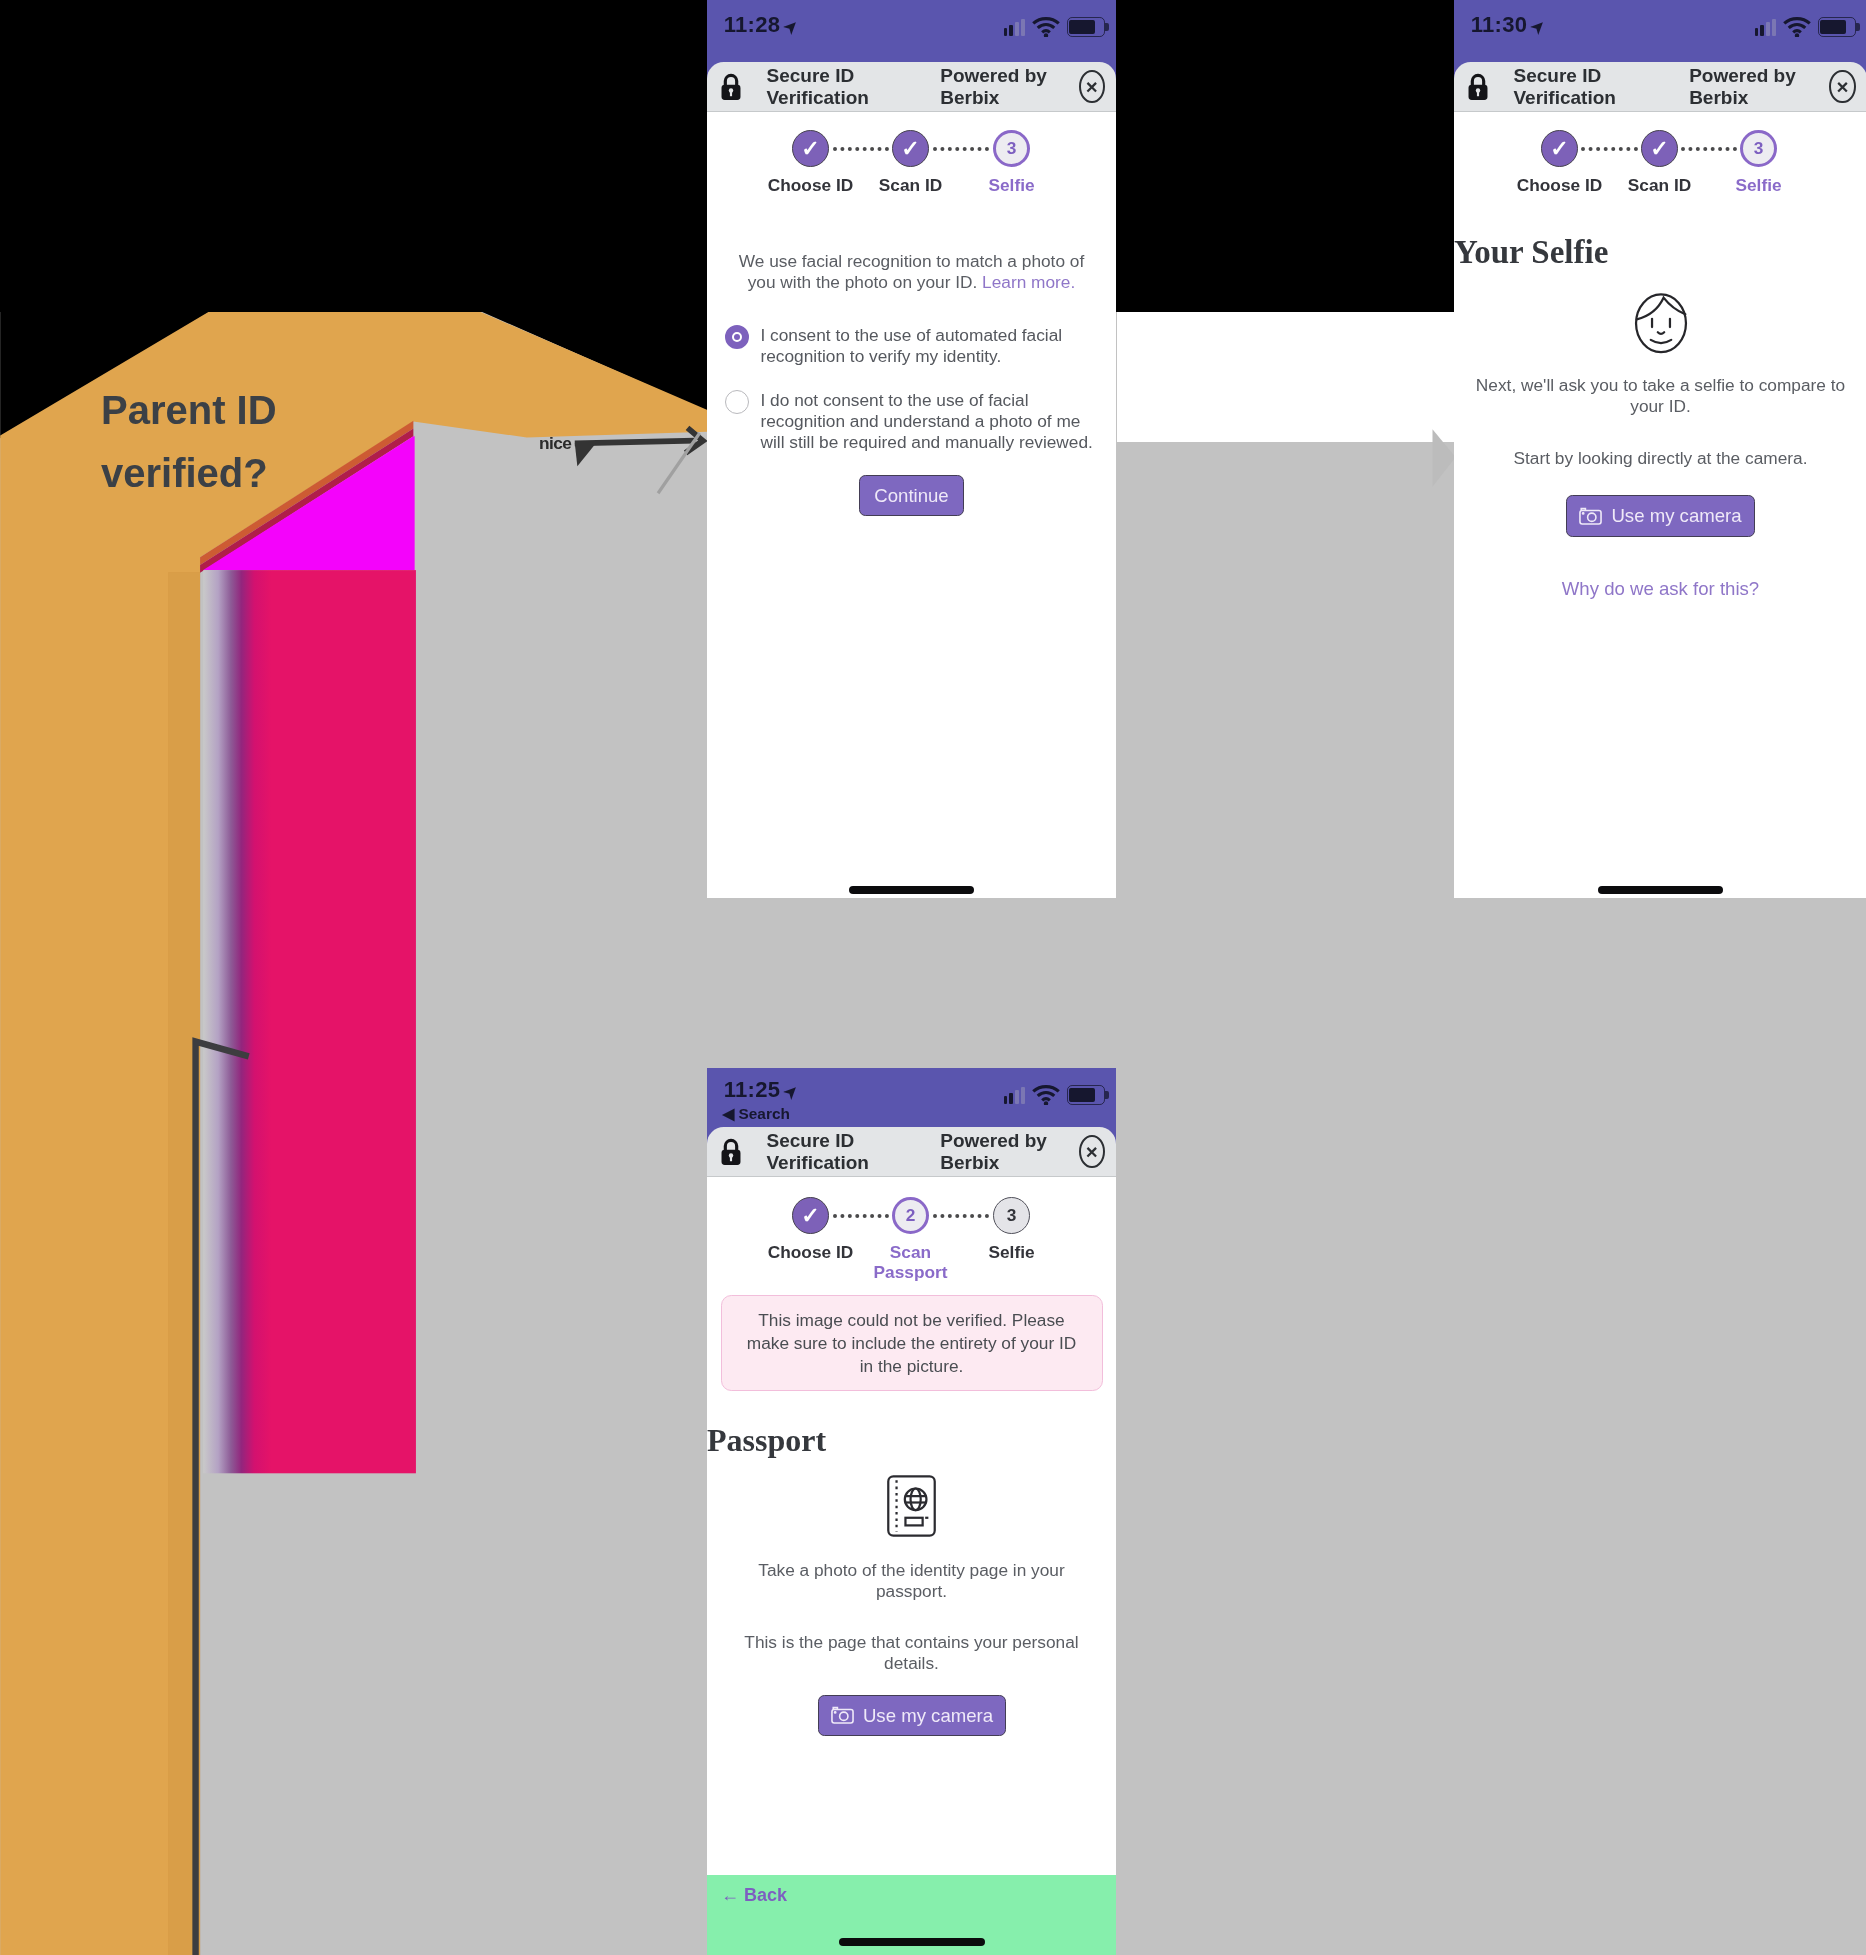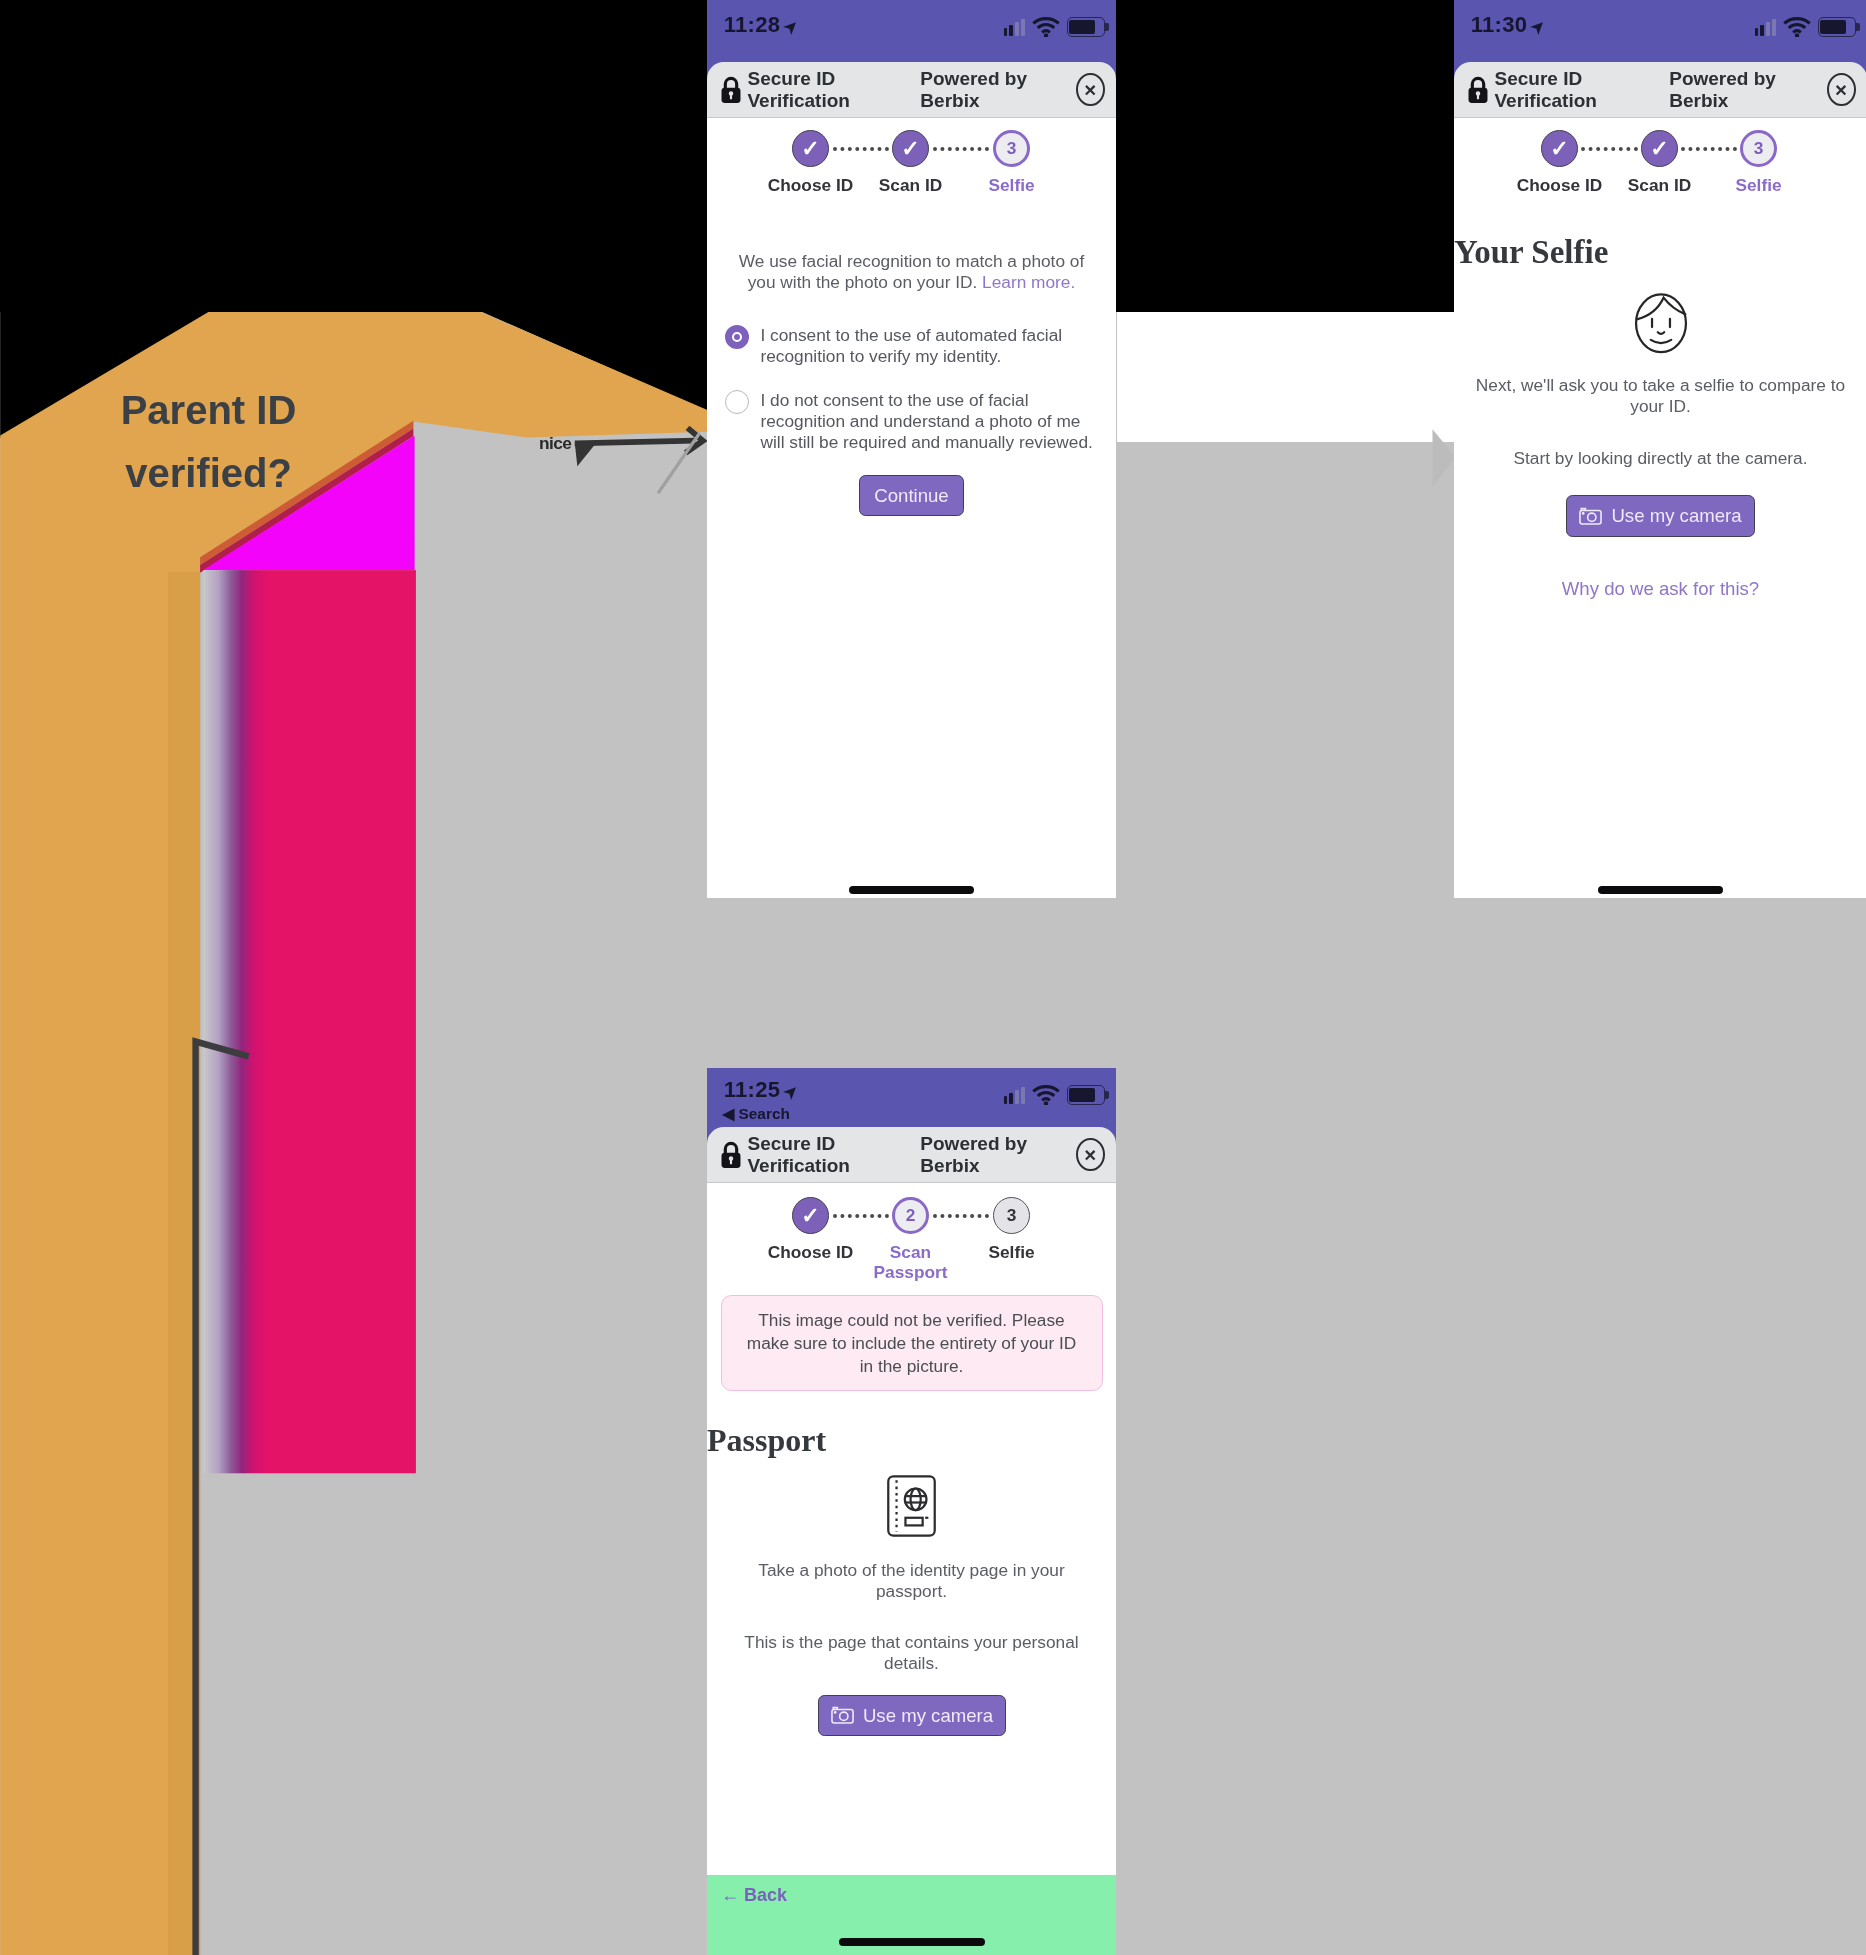--- a/index.html
+++ b/index.html
@@ -5,42 +5,42 @@
   html,body{margin:0;padding:0;}
   body{
     position:relative;width:1867px;height:1955px;overflow:hidden;
     background:#c2c2c2;font-family:"Liberation Sans",sans-serif;
   }
   
   .black-band{position:absolute;left:0;top:0;width:1454px;height:312px;background:#000;}
   .white-gap{position:absolute;left:1117px;top:312px;width:338px;height:130px;background:#fff;}
   .decor-svg{position:absolute;left:0;top:0;pointer-events:none;}
   .headline{
-    position:absolute;left:101px;top:379px;width:215px;text-align:center;
+    position:absolute;left:101px;top:379px;width:215px;text-align:left;
     font-size:40px;line-height:63px;font-weight:600;color:#3b4046;white-space:pre-line;
   }
   .nice-note{position:absolute;left:539px;top:433px;font-size:17.3px;font-weight:bold;color:#2a2a2a;letter-spacing:-0.6px;}
   
   .phone{position:absolute;background:#fff;overflow:hidden;}
   .statusbar{position:absolute;left:0;top:0;right:0;height:80px;background:#5a55ae;color:#16172f;}
   .time{position:absolute;left:16.7px;top:11.5px;font-size:22px;font-weight:bold;letter-spacing:0.3px;}
   .loc{display:inline-block;transform:rotate(-45deg);font-size:16px;margin-left:3.8px;}
   .backapp{position:absolute;left:15.4px;top:37px;font-size:15.4px;font-weight:600;}
   .sicons{position:absolute;right:11.5px;top:16.7px;display:flex;align-items:center;gap:7px;}
   .sig{display:flex;align-items:flex-end;gap:1.9px;height:18px;}
   .sig i{display:block;width:3.8px;background:#16172f;border-radius:1px;}
   .sig .b1{height:7.7px}.sig .b2{height:11px}
   .sig .b3{height:14px;background:#7b77b3}.sig .b4{height:17.3px;background:#7b77b3}
   .batt{position:relative;width:36px;height:18px;border:1.9px solid rgba(22,23,47,.75);border-radius:5.1px;}
   .batt i{position:absolute;left:1.9px;top:1.9px;bottom:1.9px;width:70%;background:#16172f;border-radius:1.9px;}
   .batt::after{content:'';position:absolute;right:-5.1px;top:5.1px;width:3.2px;height:7.7px;background:rgba(22,23,47,.75);border-radius:0 1.9px 1.9px 0;}
   .titlebar{
-    position:absolute;left:0;right:0;height:56px;background:#e3e5e7;
+    position:absolute;left:0;right:0;height:50px;background:#e3e5e7;
     border-radius:16.7px 16.7px 0 0;border-bottom:1.3px solid #c6c9cb;
-    display:flex;align-items:center;padding:0 11.5px;gap:5px;box-sizing:border-box;
+    display:flex;align-items:center;padding:0 11.5px;gap:24px;box-sizing:border-box;
   }
   .tb-title{font-weight:bold;font-size:19px;color:#2c2f33;}
   .tb-right{margin-left:auto;display:flex;align-items:center;gap:10.3px;}
   .powered{font-weight:bold;font-size:19px;color:#2c2f33;}
   .xbtn{width:33px;height:33px;border:2.6px solid #2c2f33;border-radius:50%;box-sizing:border-box;
     display:flex;align-items:center;justify-content:center;font-size:20.5px;font-weight:bold;color:#2c2f33;line-height:0;}
   
   .steps{position:absolute;left:0;right:0;height:96px;}
   .stepc{position:absolute;width:37px;height:37px;border-radius:50%;box-sizing:border-box;
     display:flex;align-items:center;justify-content:center;font-weight:bold;}

